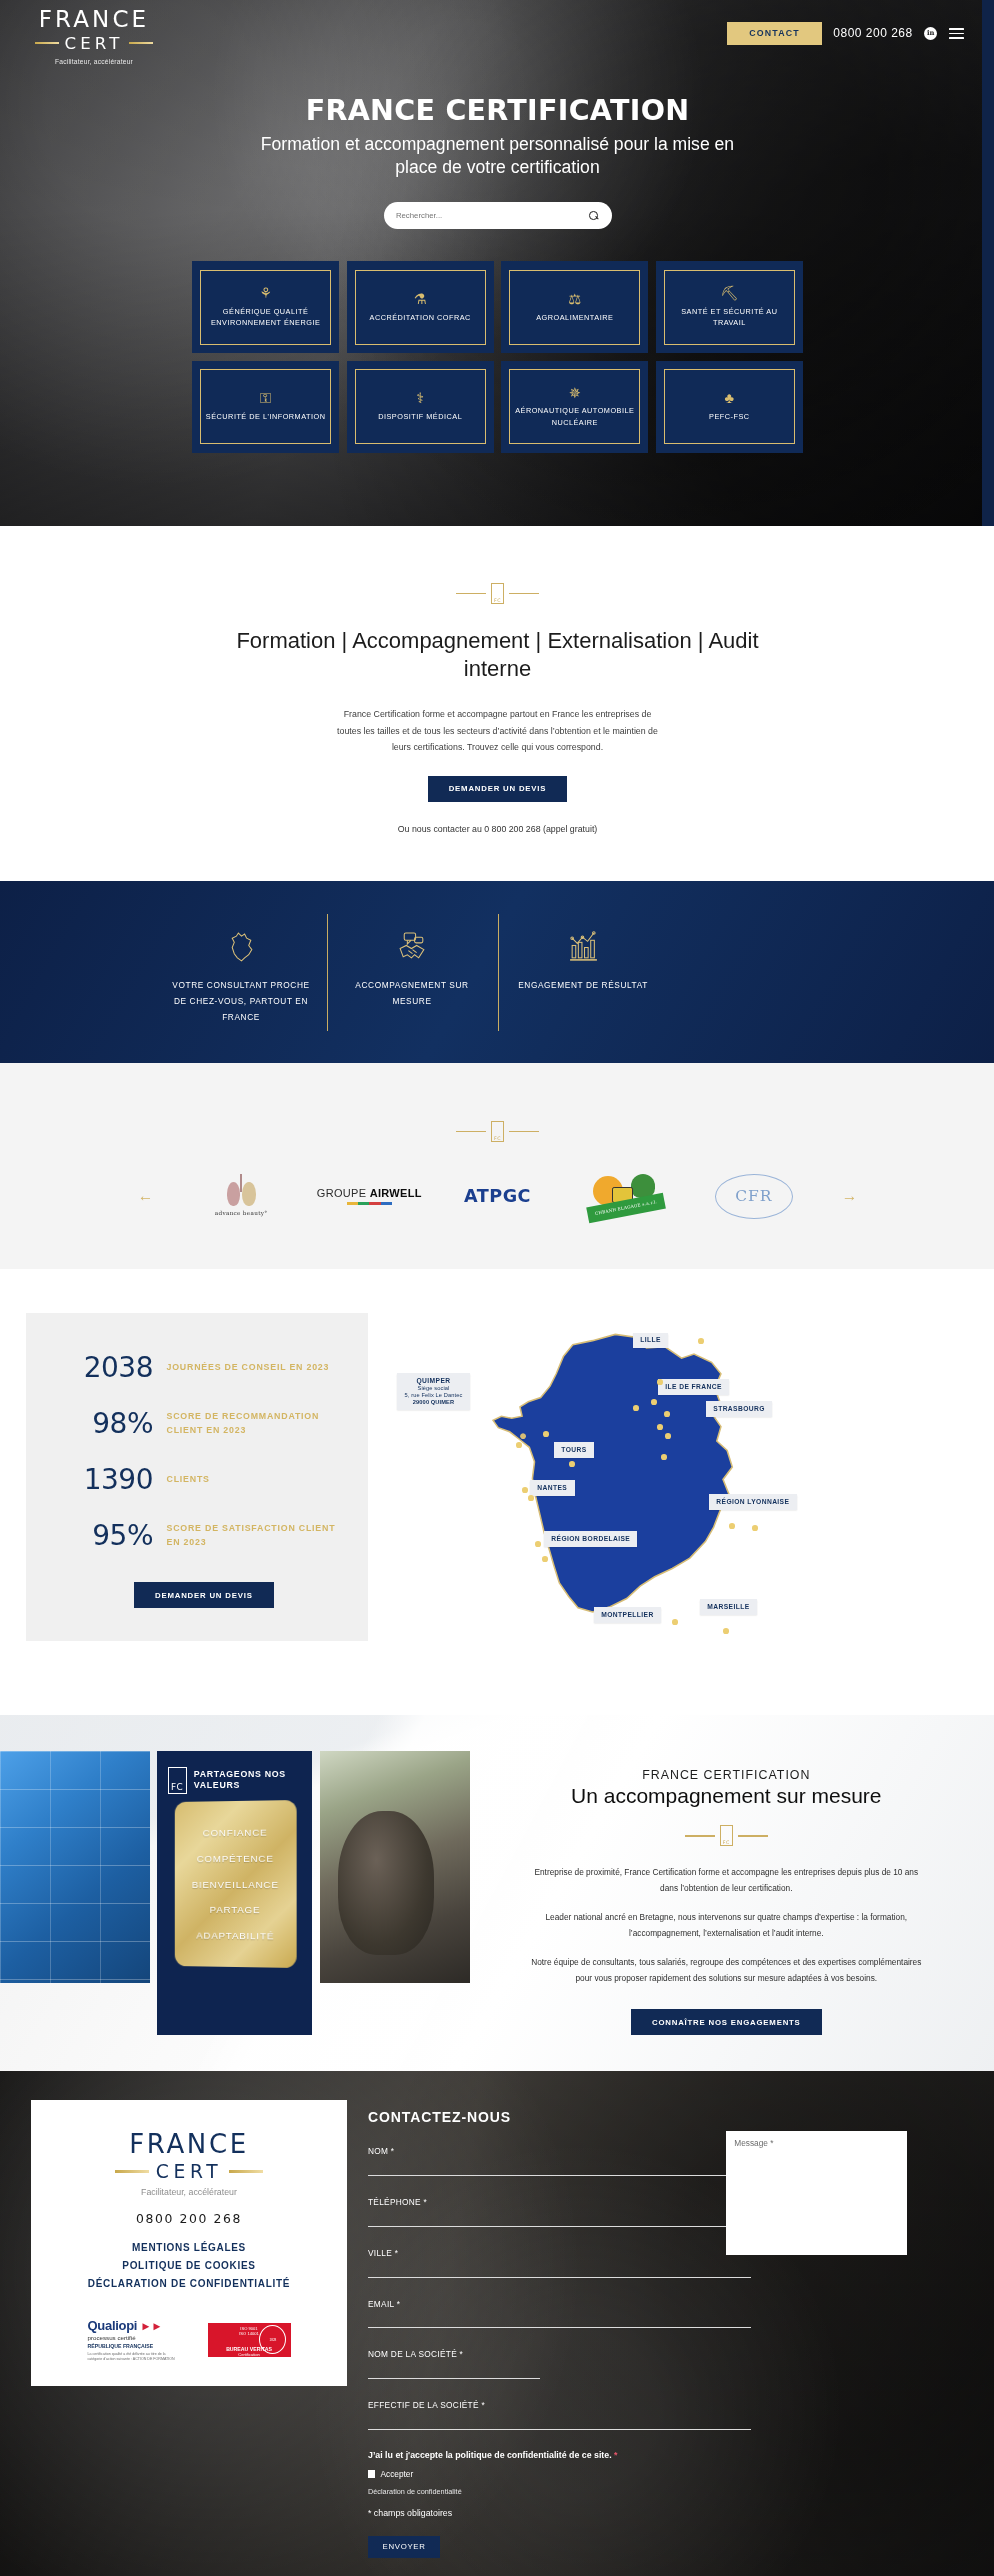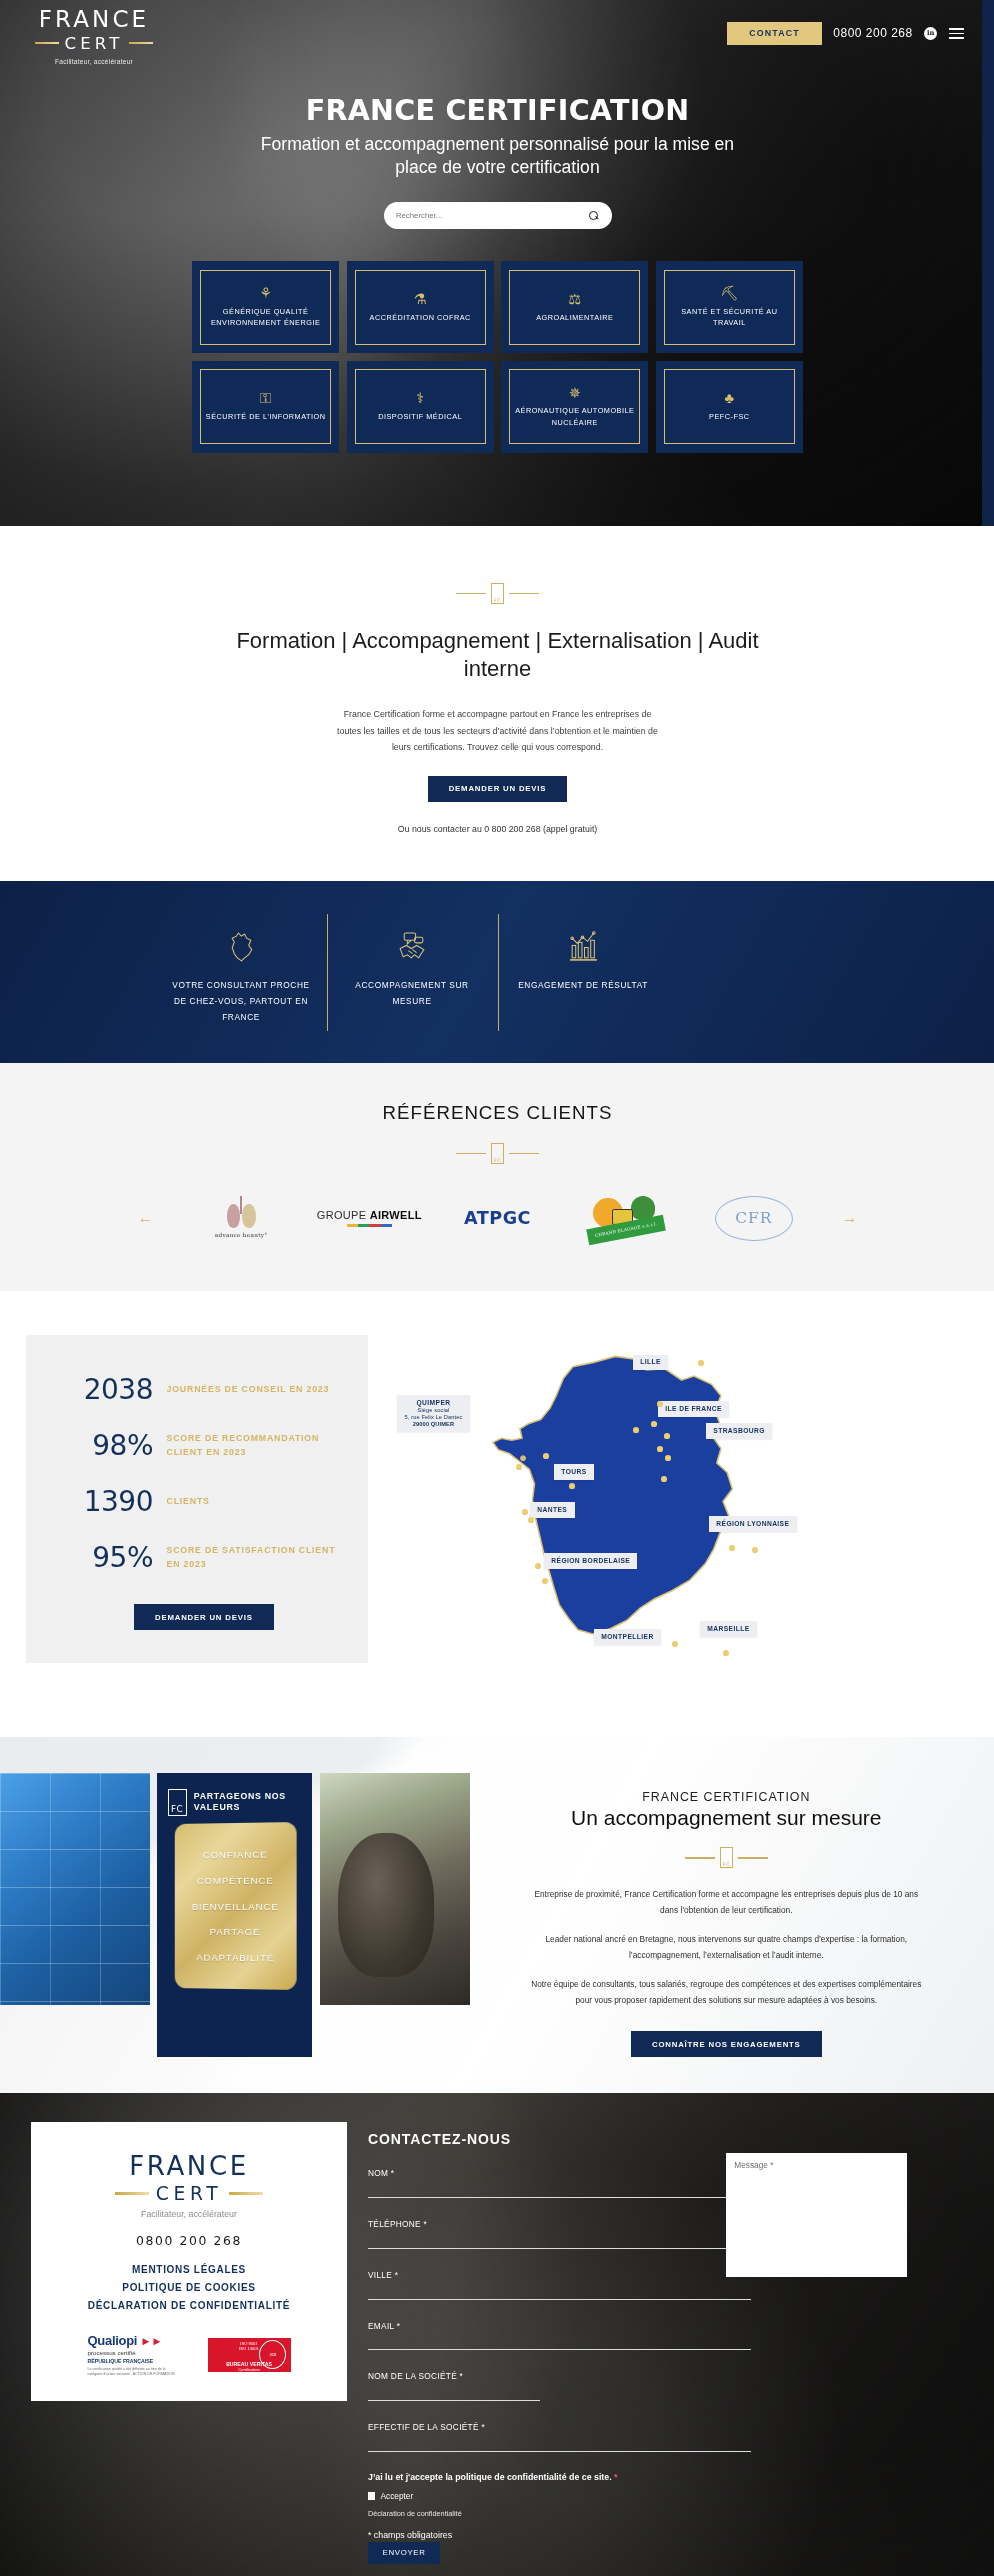--- a/index.html
+++ b/index.html
@@ -276,21 +276,21 @@
   .foot-card { width: 316px; background: #fff; padding: 29px 21px 24px; text-align: center; }
   .fc-logo-france { color: #13305c; font-size: 26px; letter-spacing: 2.6px; font-family: "DejaVu Sans", sans-serif; }
   .fc-logo-mid { display: flex; align-items: center; justify-content: center; gap: 6.2px; margin-top: 2.1px; }
   .fc-logo-mid .bar { width: 34px; height: 2.6px; background: linear-gradient(90deg,#c8a84b,#f0dda4); }
   .fc-logo-cert { color: #13305c; font-size: 18.7px; letter-spacing: 4.7px; font-family: "DejaVu Sans", sans-serif; }
   .fc-tag { color: #8d8d8d; font-size: 8.8px; margin-top: 5.2px; }
   .fc-phone { color: #1b1b1b; font-size: 12.4px; letter-spacing: 1.6px; margin-top: 13.5px; font-family: "DejaVu Sans", sans-serif; }
   .fc-links { margin-top: 16.6px; }
   .fc-links a { display: block; color: #13305c; font-size: 10px; font-weight: 700; letter-spacing: 0.7px;
                 margin-bottom: 6.7px; text-decoration: none; cursor: pointer; }
-  .badges { display: flex; align-items: center; justify-content: center; gap: 29px; margin-top: 22px; }
+  .badges { display: flex; align-items: center; justify-content: center; gap: 29px; margin-top: 29px; }
   .badge-qual { text-align: left; }
   .badge-qual .q1 { color: #1b3a7a; font-size: 13px; font-weight: 800; letter-spacing: -0.3px; }
   .badge-qual .q1 i { color: #d3213a; font-style: normal; font-size: 11.4px; margin-left: 3.1px; }
   .badge-qual .q2 { color: #333; font-size: 6.2px; margin-top: 1px; }
   .badge-qual .q3 { color: #13305c; font-size: 5.2px; font-weight: 700; margin-top: 2.6px; }
   .badge-qual .q4 { color: #6b6b6b; font-size: 3.6px; line-height: 1.4; margin-top: 2.6px; max-width: 91px; }
   .badge-bv { width: 83px; height: 34px; background: #d8152a; position: relative; color: #fff;
               font-size: 4.1px; padding: 3.6px 4.1px; }
   .badge-bv .bvt { font-size: 5.2px; font-weight: 700; margin-top: 9.3px; }
   .badge-bv .seal { position: absolute; right: 4.1px; top: 2.6px; width: 27px; height: 29px; border: 1px solid #fff;
@@ -310,21 +310,21 @@
   .kbd-badge { position: absolute; right: 3.1px; top: -1px; width: 11.4px; height: 10.4px; background: #e8384f;
                border-radius: 1.6px; color:#fff; font-size: 5.2px; display:flex; align-items:center; justify-content:center; letter-spacing:0.5px;}
   .consent { margin-top: 18.7px; max-width: 332px; }
   .consent .ctitle { color: #fff; font-size: 8.8px; font-weight: 700; line-height: 1.5; }
   .consent .ctitle em { color: #e8566b; font-style: normal; }
   .consent .crow { display: flex; align-items: center; gap: 5.2px; margin-top: 7.3px; }
   .consent .cbox { width: 7.3px; height: 7.3px; background: #fff; display: inline-block; cursor: pointer; }
   .consent .crow span { color: #fff; font-size: 8.3px; }
   .consent .cdecl { color: #e6e6e6; font-size: 7.3px; margin-top: 8.3px; cursor: pointer; }
   .consent .creq { color: #fff; font-size: 8.8px; margin-top: 11.4px; }
-  .btn-send { margin-top: 2px; background: #112a55; color: #fff; border: none; cursor: pointer;
+  .btn-send { margin-top: 18px; background: #112a55; color: #fff; border: none; cursor: pointer;
               padding: 6.7px 14.5px; font-size: 7.8px; letter-spacing: 0.7px; }
   .msg-box { position: absolute; left: 358px; top: 31px; width: 181px; height: 124px; background: #fff;
              padding: 7.3px 8.3px; }
   .msg-box .mlabel { color: #6d6d6d; font-size: 8.3px; }
 
   .legal { position: relative; z-index: 3; text-align: center; color: #e9e9e9; font-size: 6.7px;
            line-height: 2.4; padding: 28px 187px 13.5px; }
   .credit { position: relative; z-index: 3; background: #12305f; color: #d9bd6f; text-align: center;
             font-size: 6.7px; letter-spacing: 0.8px; padding: 7.3px 0 7.8px; }
 </style>
@@ -467,21 +467,20 @@
               <rect x="42" y="18" width="7" height="34"></rect>
             <path d="M2 56 h52" stroke-width="3"></path>
           </svg>
         </div>
         <div class="feature-label">ENGAGEMENT DE RÉSULTAT</div>
       </div>
     </div>
   </section>
 
   <section class="clients">
-    <h2>RÉFÉRENCES CLIENTS</h2>
     <div class="fc-sep">
       <span class="bar"></span>
       <span class="fc-mark">FC</span>
       <span class="bar"></span>
     </div>
     <div class="carousel">
       <span class="car-arrow">←</span>
       <div class="logos">
         <div class="logo-cell">
           <div class="lg-ab">

